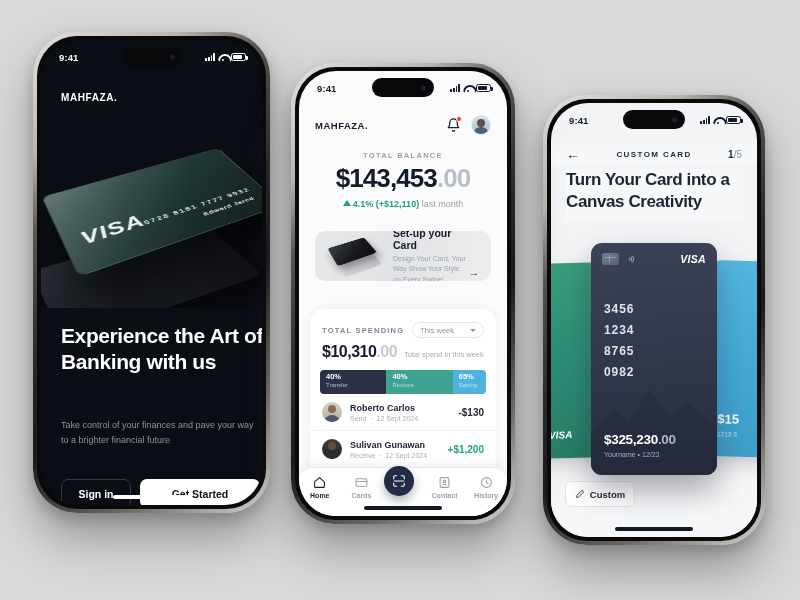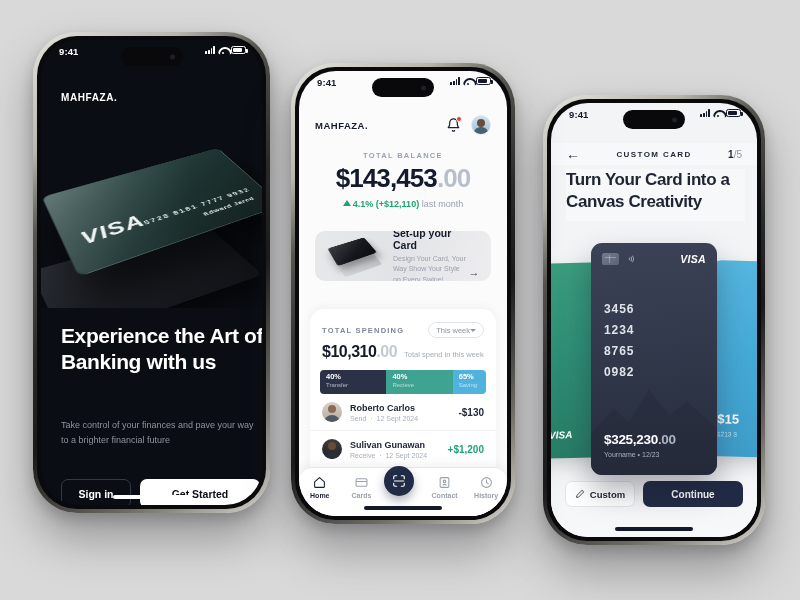--- a/index.html
+++ b/index.html
@@ -40,21 +40,21 @@
     top: 7px; height: 19px; width: 62px;
     background: #09090b; border-radius: 12px; z-index: 12;
   }
   .notch::after {
     content:""; position:absolute; right:8px; top:50%; transform:translateY(-50%);
     width:5px; height:5px; border-radius:50%;
     background:#1c2127;
   }
   .statusbar {
     position: absolute; top: 0; left: 0; right: 0; height: 28px;
-    display: flex; align-items: flex-start; justify-content: space-between;
+    display: flex; align-items: center; justify-content: space-between;
     padding: 6px 16px 0 18px; z-index: 11;
     font-size: 9.5px; font-weight: bold; letter-spacing: .1px;
   }
   .sb-right { display:flex; align-items:center; gap:3px; }
   .bars { display:flex; align-items:flex-end; gap:1px; height:8px; }
   .bars i { display:block; width:1.7px; border-radius:.5px; background: currentColor; }
   .bars i:nth-child(1){height:3px} .bars i:nth-child(2){height:4.5px}
   .bars i:nth-child(3){height:6px} .bars i:nth-child(4){height:8px}
   .wifi { width:10px; height:8px; position:relative; }
   .wifi::before{
@@ -218,21 +218,21 @@
     background:#fff; border-radius:14px 14px 0 0;
     box-shadow: 0 -2px 10px rgba(20,25,40,.05);
   }
   .spend-head {
     display:flex;align-items:center;justify-content:space-between;
     padding:13px 12px 0 12px;
   }
   .spend-label { font-size:7.5px;letter-spacing:1.2px;font-weight:bold;color:#7f8798; }
   .week-pill {
     border:1px solid #e1e4e9;border-radius:11px;height:16px;
-    display:flex;align-items:center;gap:0;padding:0 7px;
+    display:flex;align-items:center;gap:16px;padding:0 7px;
     font-size:7.5px;color:#8d95a3;
   }
   .caret { width:0;height:0;border-left:3px solid transparent;border-right:3px solid transparent;border-top:3.6px solid #8d95a3; }
   .spend-row { display:flex;align-items:baseline;gap:7px;padding:5px 12px 0 12px; }
   .spend-amt { font-size:16px;font-weight:bold;color:#131a2b;letter-spacing:-.5px; }
   .spend-amt .cents { color:#c4c9d2; }
   .spend-note { font-size:7.5px;color:#a4abb7; }
   .segbar {
     display:flex; height:24px; margin:9px 10px 0 10px; border-radius:4px; overflow:hidden;
   }
@@ -644,21 +644,20 @@
 
       <div class="fade3"></div>
 
       <div class="btns3">
         <div class="btn-custom">
           <svg width="10" height="10" viewBox="0 0 24 24" fill="none" stroke="#1d2433" stroke-width="2" stroke-linejoin="round">
                 <path d="M17 3l4 4L8 20H4v-4z"></path>
               </svg>
           <span>Custom</span>
         </div>
-        <div class="btn-continue">Continue</div>
       </div>
 
       <div class="home-ind"></div>
     </div>
    </div>
   </div>
 
 </div>
 
 </body></html>

